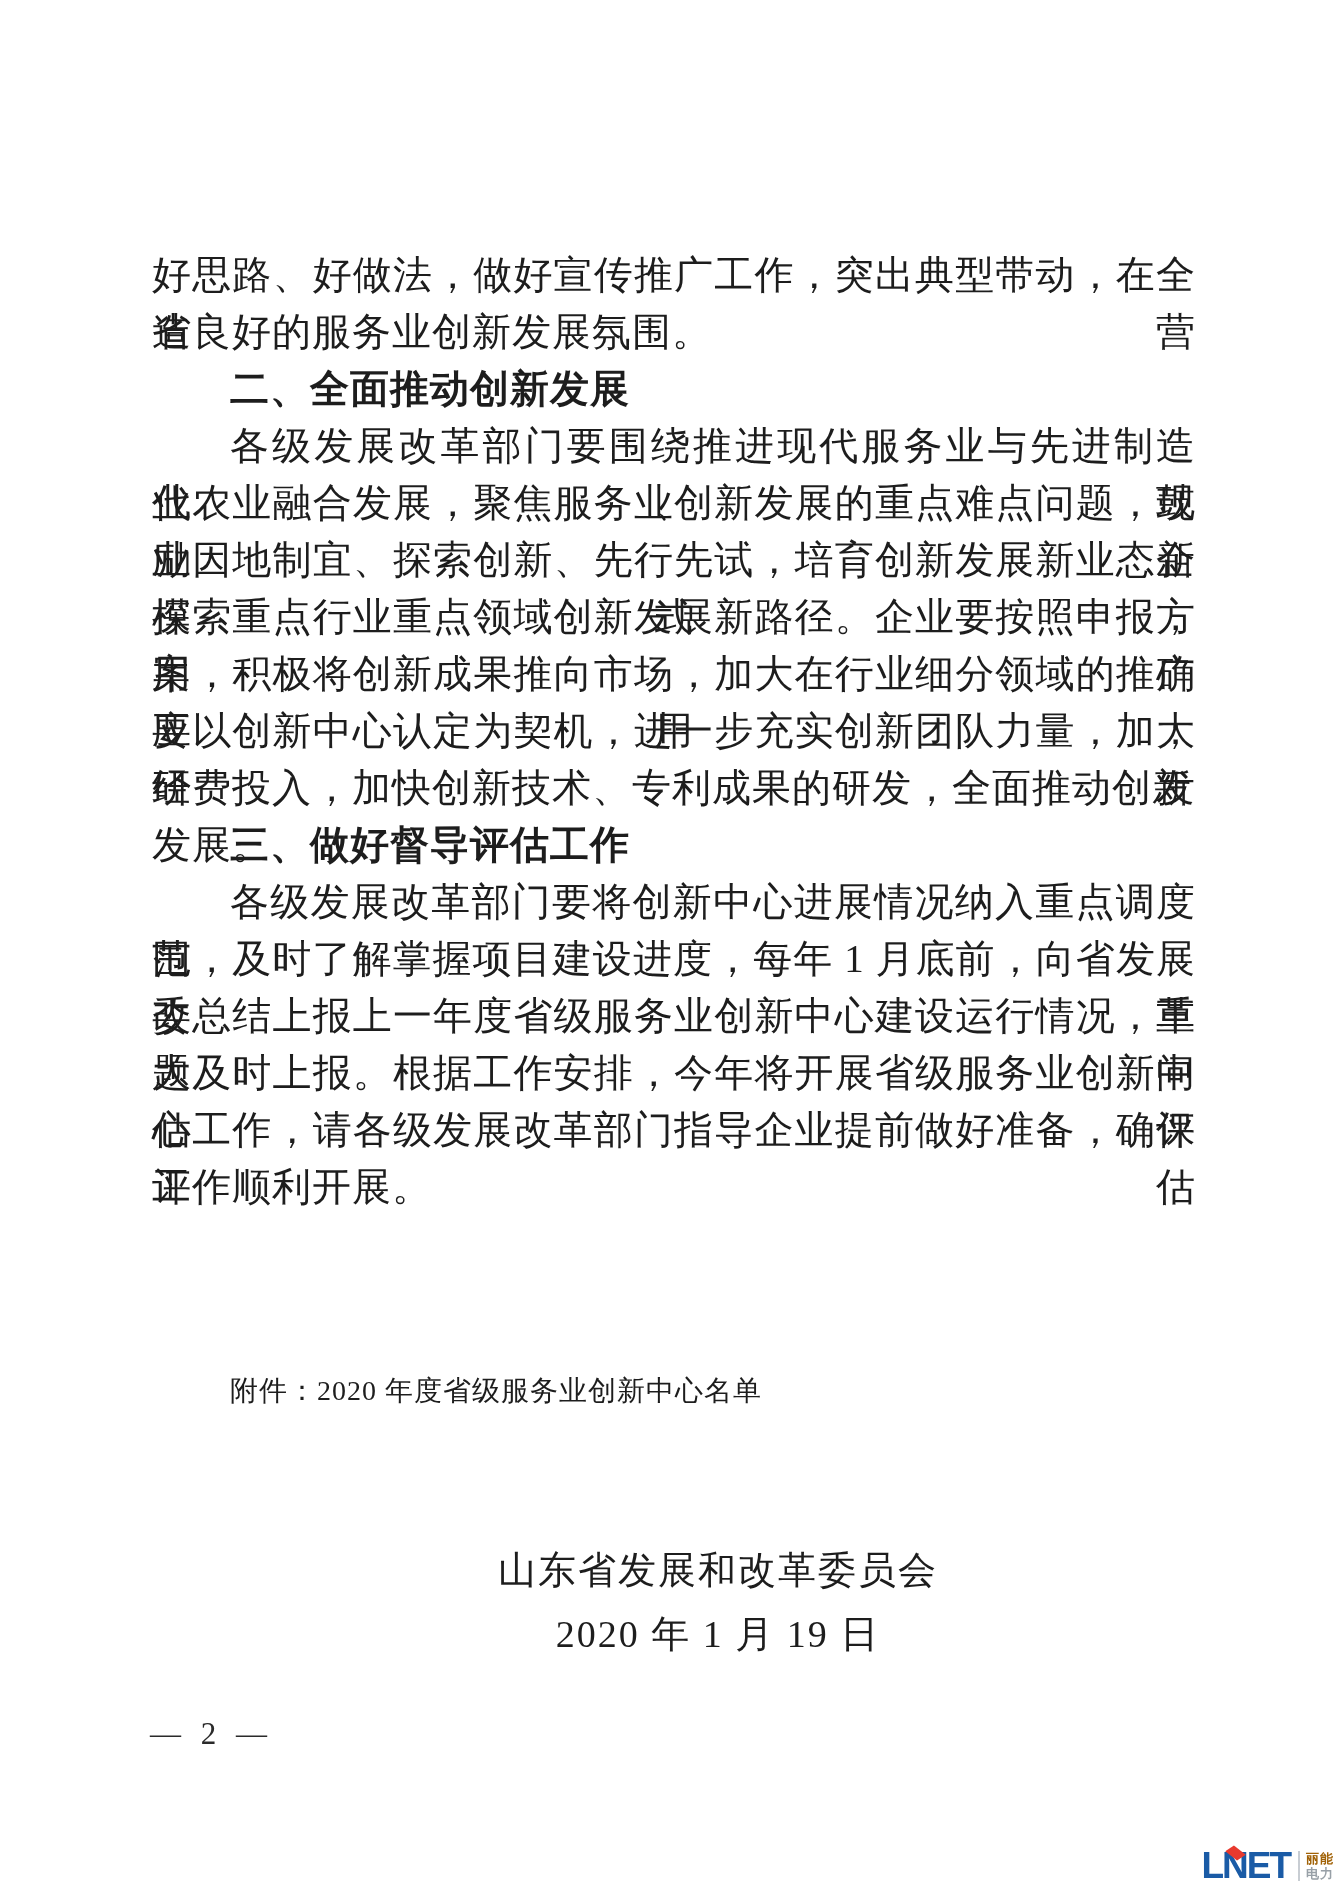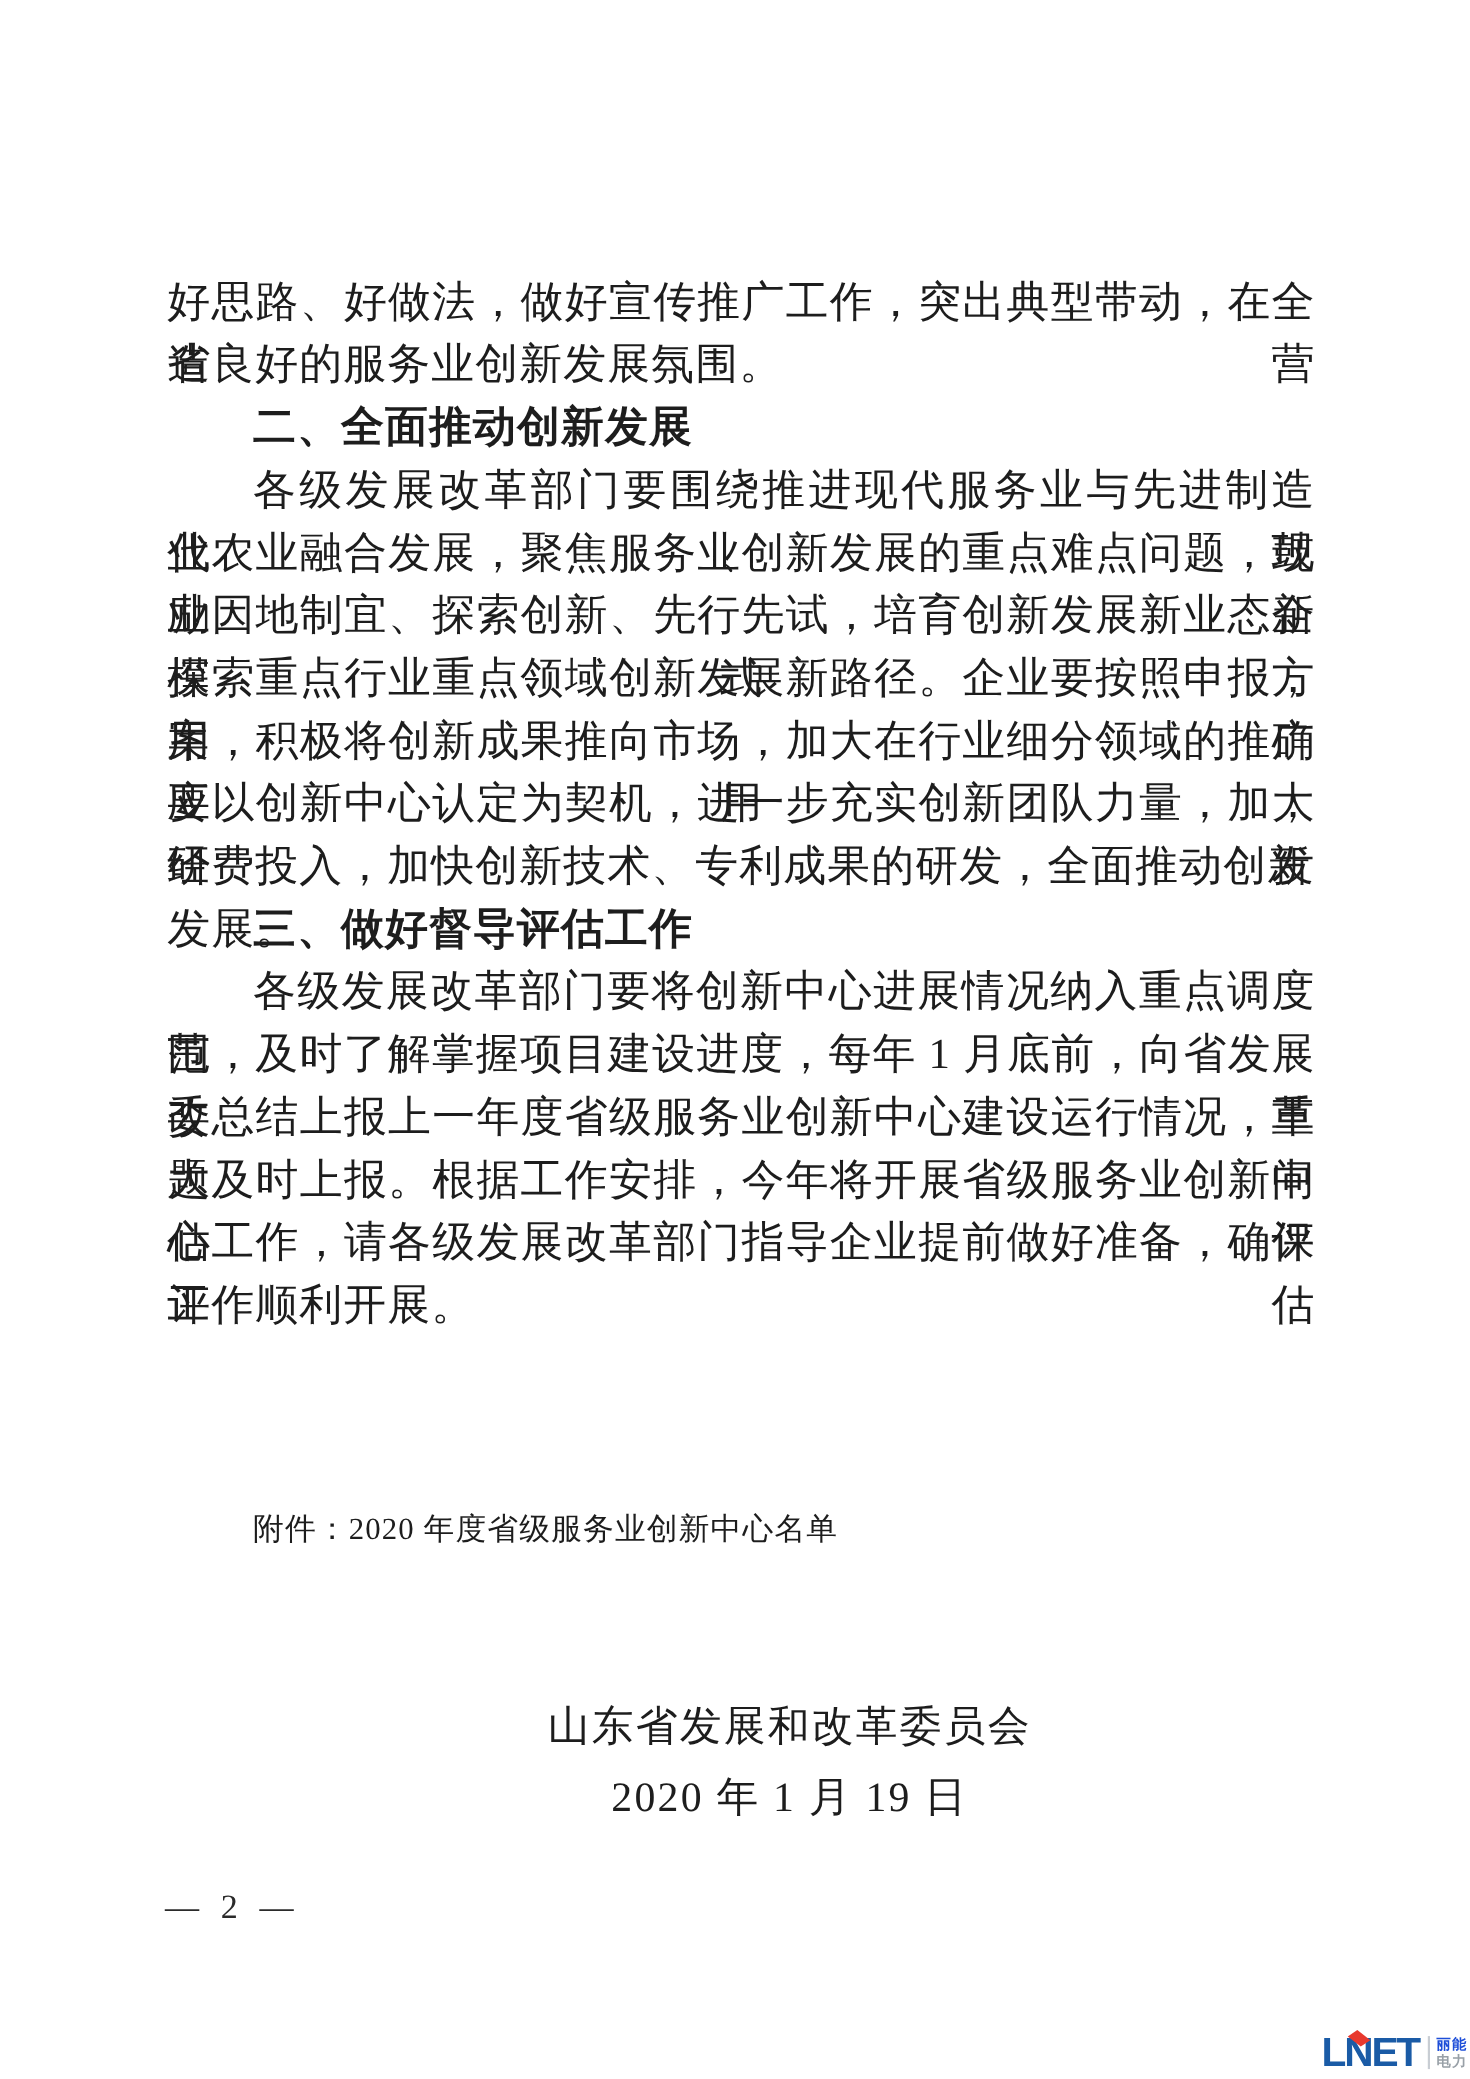--- a/index.html
+++ b/index.html
@@ -91,21 +91,21 @@
     background: #c8cdd3;
     margin: 0 6px 0 8px;
   }
   .logo-cn {
     display: flex; flex-direction: column;
     font-family: "Liberation Sans", "DejaVu Sans", sans-serif;
     font-weight: bold;
     font-size: 13px; line-height: 15px;
     letter-spacing: 1px;
   }
-  .logo-cn-top { color: #1d4ed8; }
+  .logo-cn-top { color: #a16207; }
   .logo-cn-bottom { color: #98a0a7; }
 </style>
 </head>
 <body>
 
 <div class="page">
 
   <div class="textblock">
     <div class="line just">好思路、好做法，做好宣传推广工作，突出典型带动，在全省营</div>
     <div class="line">造良好的服务业创新发展氛围。</div>

